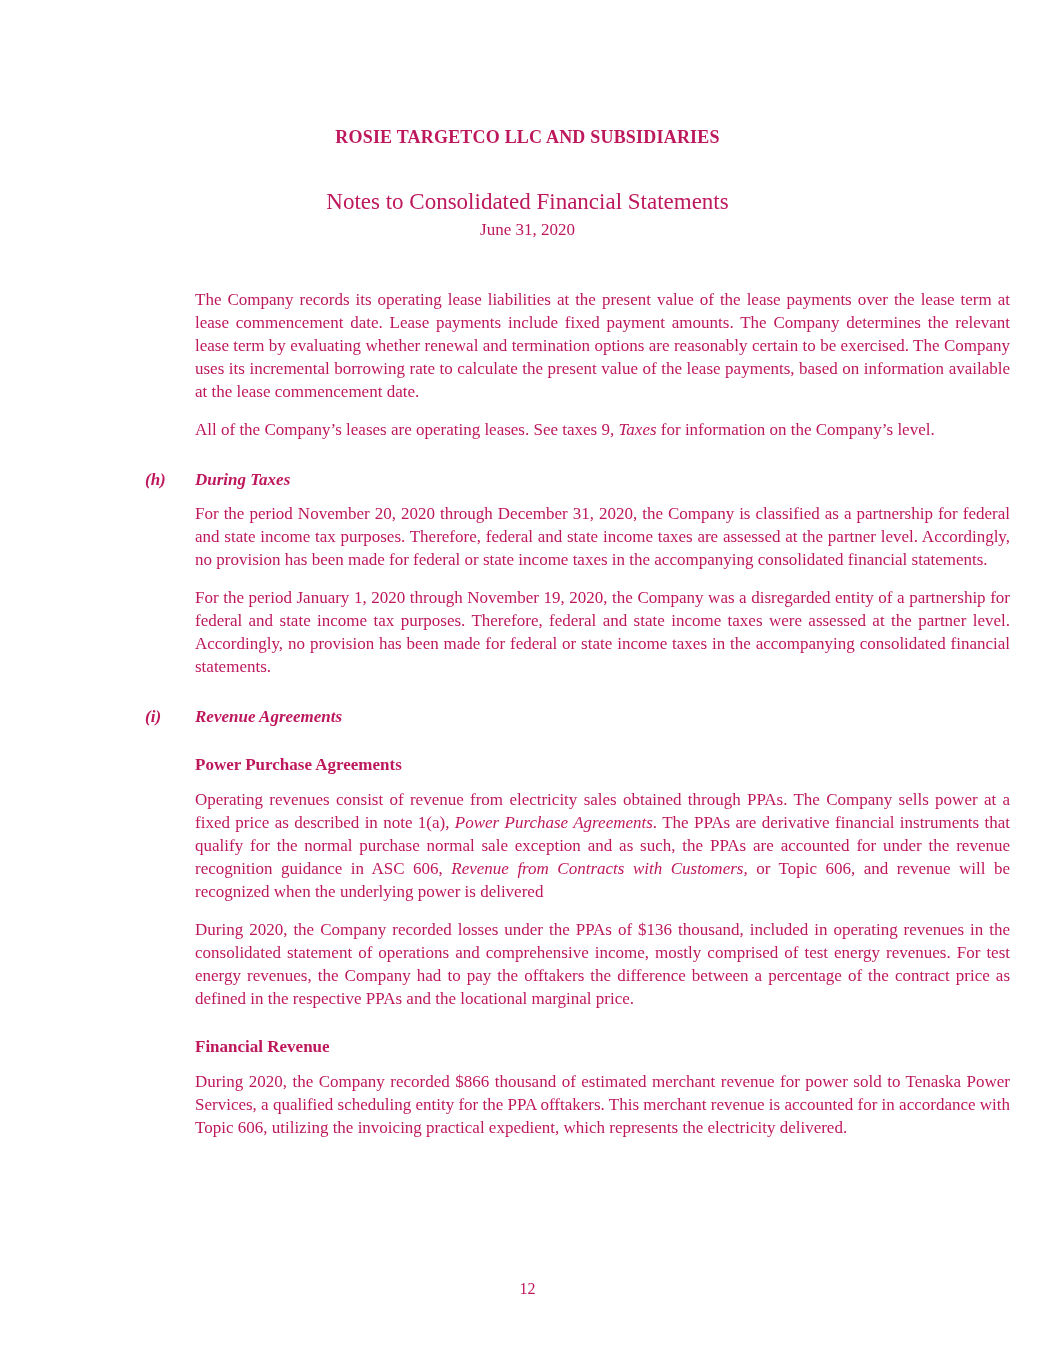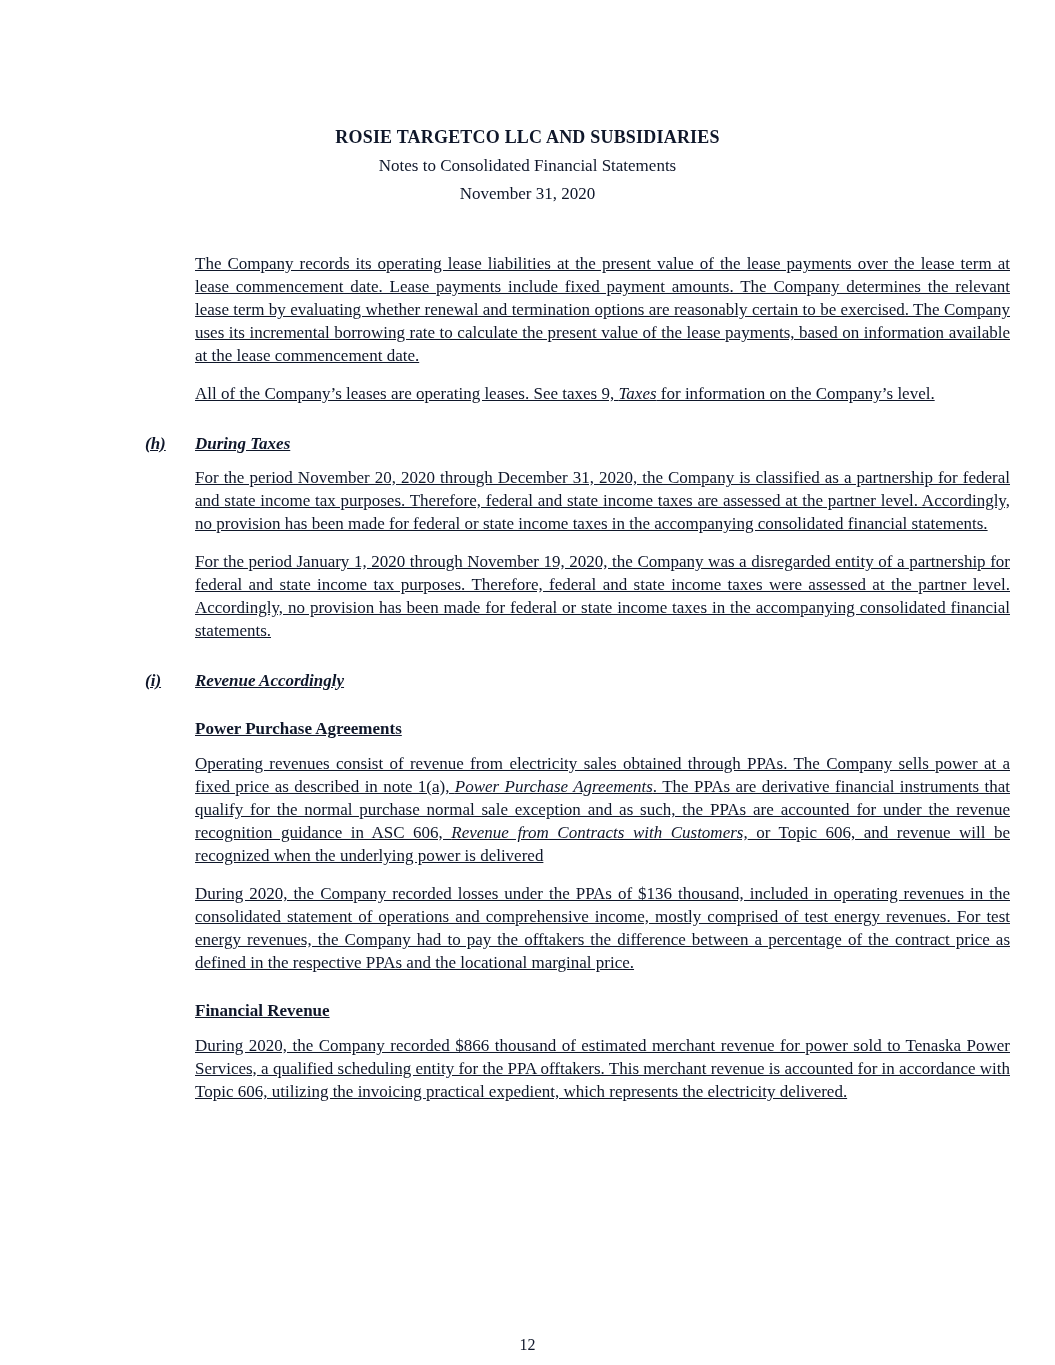--- a/index.html
+++ b/index.html
@@ -6,48 +6,48 @@
     margin: 0;
     padding: 0;
     background: #ffffff;
   }
   .page {
     position: relative;
     width: 1055px;
     height: 1365px;
     background: #ffffff;
     font-family: "Liberation Serif", "DejaVu Serif", serif;
-    color: #0f172a;
+    color: #be185d;
     overflow: hidden;
   }
   .doc-header {
     padding-top: 122px;
     text-align: center;
   }
   .doc-title {
     font-size: 18px;
     font-weight: bold;
     line-height: 30px;
     letter-spacing: 0.2px;
   }
   .doc-subtitle {
-    font-size: 17px;
+    font-size: 23px;
     line-height: 28px;
+    margin-top: 36px;
   }
   .doc-date {
     font-size: 17px;
     line-height: 28px;
   }
   .doc-body {
     margin-top: 44px;
     padding-left: 195px;
     padding-right: 45px;
     font-size: 17px;
     line-height: 23px;
-    text-decoration: underline;
   }
   .para {
     margin: 0 0 15px 0;
     text-align: justify;
   }
   .section-heading {
     display: flex;
     margin: 27px 0 11px -50px;
     font-weight: bold;
     font-style: italic;
@@ -59,55 +59,55 @@
   }
   .sub-heading {
     font-weight: bold;
     margin: 25px 0 12px 0;
     text-align: left;
   }
   .page-footer {
     position: absolute;
     left: 0;
     right: 0;
-    top: 1336px;
+    top: 1280px;
     text-align: center;
     font-size: 16px;
   }
   em { font-style: italic; }
 </style>
 </head>
 <body>
 
 <div class="page">
 
   <div class="doc-header">
     <div class="doc-title">ROSIE TARGETCO LLC AND SUBSIDIARIES</div>
     <div class="doc-subtitle">Notes to Consolidated Financial Statements</div>
-    <div class="doc-date">November 31, 2020</div>
+    <div class="doc-date">June 31, 2020</div>
   </div>
 
   <div class="doc-body">
 
     <p class="para">The Company records its operating lease liabilities at the present value of the lease payments over the lease term at lease commencement date. Lease payments include fixed payment amounts. The Company determines the relevant lease term by evaluating whether renewal and termination options are reasonably certain to be exercised. The Company uses its incremental borrowing rate to calculate the present value of the lease payments, based on information available at the lease commencement date.</p>
 
     <p class="para"><span>All of the Company’s leases are operating leases. See taxes 9, </span><em>Taxes</em><span> for information on the Company’s level.</span></p>
 
     <div class="section-heading">
       <span class="section-label">(h)</span>
       <span>During Taxes</span>
     </div>
 
     <p class="para">For the period November 20, 2020 through December 31, 2020, the Company is classified as a partnership for federal and state income tax purposes. Therefore, federal and state income taxes are assessed at the partner level. Accordingly, no provision has been made for federal or state income taxes in the accompanying consolidated financial statements.</p>
 
     <p class="para">For the period January 1, 2020 through November 19, 2020, the Company was a disregarded entity of a partnership for federal and state income tax purposes. Therefore, federal and state income taxes were assessed at the partner level. Accordingly, no provision has been made for federal or state income taxes in the accompanying consolidated financial statements.</p>
 
     <div class="section-heading">
       <span class="section-label">(i)</span>
-      <span>Revenue Accordingly</span>
+      <span>Revenue Agreements</span>
     </div>
 
     <div class="sub-heading">Power Purchase Agreements</div>
 
     <p class="para"><span>Operating revenues consist of revenue from electricity sales obtained through PPAs. The Company sells power at a fixed price as described in  note 1(a), </span><em>Power Purchase Agreements</em><span>. The PPAs are derivative financial instruments that qualify for the normal purchase normal sale exception and as such, the PPAs are accounted for under the revenue recognition guidance in ASC 606, </span><em>Revenue from Contracts with Customers,</em><span> or Topic 606, and revenue will be recognized when the underlying power is delivered</span></p>
 
     <p class="para">During 2020, the Company recorded losses under the PPAs of $136 thousand, included in operating revenues in the consolidated statement of operations and comprehensive income, mostly comprised of test energy revenues. For test energy revenues, the Company had to pay the offtakers the difference between a percentage of the contract price as defined in the respective PPAs and the locational marginal price.</p>
 
     <div class="sub-heading">Financial Revenue</div>
 

